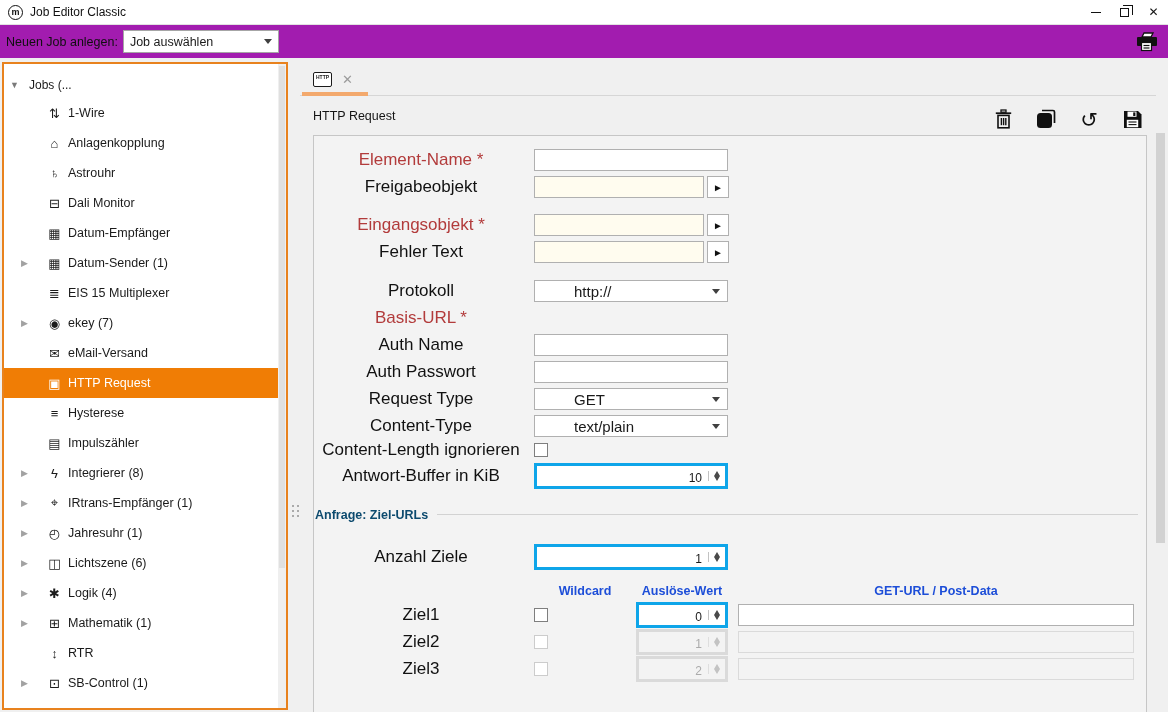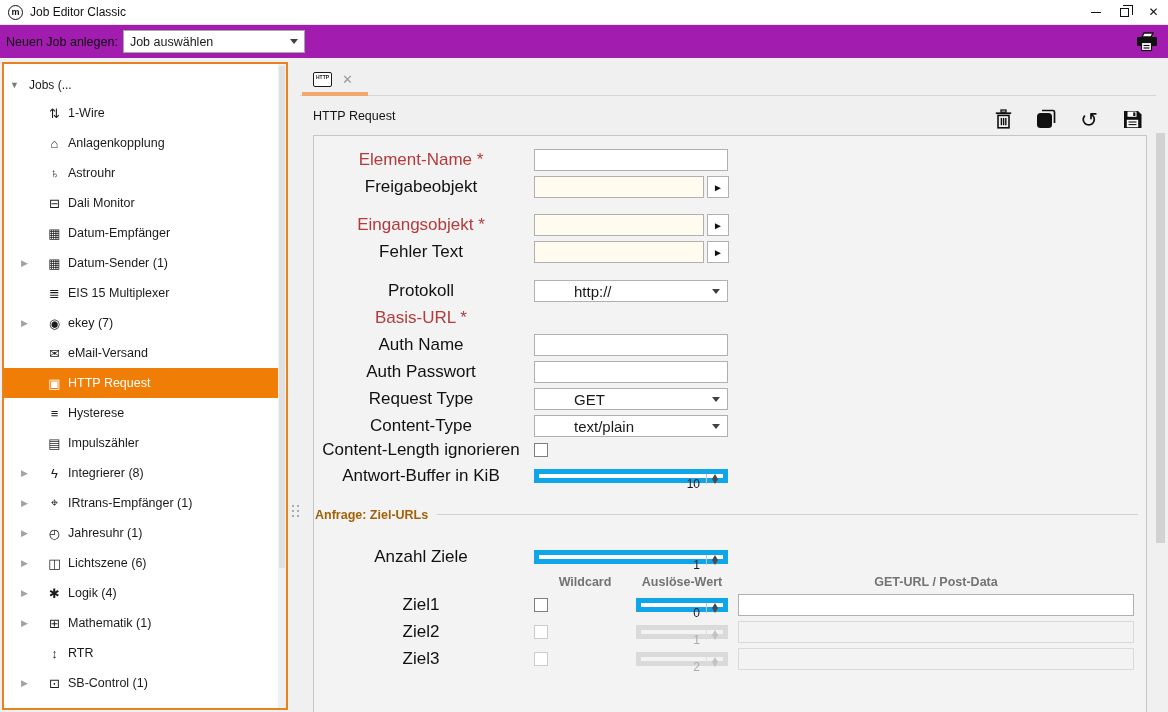--- a/index.html
+++ b/index.html
@@ -13,21 +13,21 @@
   .wincontrols { position:absolute; right:0; top:0; height:24px; display:flex; align-items:center; }
   .winbtn { width:29px; height:24px; display:flex; align-items:center; justify-content:center; color:#111; font-size:12px; cursor:default; }
   .min-glyph { display:block; width:10px; height:1px; background:#111; }
   .restore-glyph { position:relative; width:9px; height:9px; border:1px solid #111; background:#fff; }
   .restore-glyph::before { content:""; position:absolute; left:2px; top:-4px; width:9px; height:9px; border:1px solid #111; border-left:none; border-bottom:none; }
   .close-glyph { font-size:12px; }
 
   
   .topbar { position:absolute; left:0; top:24px; width:1168px; height:34px; background:#a21caf; border-top:1px solid #e2e2e2; display:flex; align-items:center; }
   .newjob-label { margin-left:6px; font-size:12.5px; color:#0f0f0f; }
-  .job-select { margin-left:5px; width:182px; height:23px; background:#fff; border:1px solid #a6a6a6; display:flex; align-items:center; padding:0 6px; }
+  .job-select { margin-left:5px; width:156px; height:23px; background:#fff; border:1px solid #a6a6a6; display:flex; align-items:center; padding:0 6px; }
   .job-select .val { flex:1; font-size:12.5px; }
   .dd-arrow { width:0; height:0; border-left:4px solid transparent; border-right:4px solid transparent; border-top:5px solid #404040; }
   .printer-btn { position:absolute; right:8px; top:4px; width:26px; height:26px; display:flex; align-items:center; justify-content:center; }
 
   
   .sidebar { position:absolute; left:2px; top:62px; width:286px; height:648px; background:#ffffff; border:2px solid #e8821e; overflow:hidden; }
   .sb-scroll { position:absolute; right:0; top:0; bottom:0; width:8px; background:#efefef; z-index:2; }
   .sb-thumb { position:absolute; left:1px; top:2px; width:6px; height:78%; background:#e0e0e0; }
   .tree { position:relative; padding-top:8px; }
   .tree-root { height:26px; display:flex; align-items:center; padding-left:6px; }
@@ -64,38 +64,38 @@
 
   .frow { display:flex; align-items:center; height:22px; margin-bottom:5px; }
   .flabel { width:214px; text-align:center; margin-right:6px; font-size:17px; color:#111; flex:none; }
   .req { color:#b23b3b; }
   .ti { height:22px; border:1px solid #b0b0b0; background:#fff; font:12px "Liberation Sans","DejaVu Sans",sans-serif; padding:0 5px; outline:none; }
   .w-std { width:194px; } .w-long { width:600px; } .w-obj { width:170px; } .w92 { width:92px; } .w396 { width:396px; }
   .cream { background:#fffcef; }
   .obj-btn { width:22px; height:22px; margin-left:3px; border:1px solid #b0b0b0; background:#fff; display:flex; align-items:center; justify-content:center; font-size:10px; color:#111; }
   .dd { height:22px; border:1px solid #b0b0b0; background:#fff; display:flex; align-items:center; padding:0 7px; }
   .dd .dval { flex:1; font-size:15px;padding-left:32px; }
-  .spin { height:14px; border:5px solid #0ea5e9; background:#fff; display:flex; align-items:flex-start; }
+  .spin { height:26px; border:3px solid #0ea5e9; background:#fff; display:flex; align-items:center; }
   .spin .sval { flex:1; text-align:right; padding:3px 6px 0 0; font-size:12px; }
   .spin .arrows { width:17px; border-left:1px solid #c2c2c2; display:flex; flex-direction:column; }
   .spin .arrows span { flex:1; display:flex; align-items:center; justify-content:center; }
   .tri-up { width:0; height:0; border-left:3.5px solid transparent; border-right:3.5px solid transparent; border-bottom:5px solid #4a4a4a; }
   .tri-dn { width:0; height:0; border-left:3.5px solid transparent; border-right:3.5px solid transparent; border-top:5px solid #4a4a4a; }
   .cb { width:14px; height:14px; border:1px solid #7e7e7e; background:#fff; flex:none; }
 
   .g1 { margin-top:16px; } .g2 { margin-top:17px; }
   .cbrow { height:16px; margin-top:3px; }
   .mt7 { margin-top:7px; }
 
   .section { display:flex; align-items:center; height:15px; margin-top:20px; padding-left:1px; }
-  .section .stitle { font-weight:bold; font-size:12.5px; color:#a16207; margin-right:9px; }
+  .section .stitle { font-weight:bold; font-size:12.5px; color:#0c4a6e; margin-right:9px; }
   .section .sline { flex:1; height:1px; background:#d2d2d2; margin-right:8px; }
   .mt24 { margin-top:24px; }
 
-  .thead { display:flex; align-items:center; height:15px; margin-top:6px; font-weight:bold; font-size:12.5px; color:#737373; }
+  .thead { display:flex; height:15px; margin-top:16px; font-weight:bold; font-size:12.5px; color:#1d4ed8; }
   .th-spacer { width:220px; flex:none; }
   .th-c2 { width:102px; text-align:center; flex:none; }
   .th-c3 { width:92px; text-align:center; flex:none; }
   .th-c4 { width:396px; margin-left:10px; text-align:center; flex:none; }
   .trow { display:flex; align-items:center; height:22px; margin-bottom:5px; }
   .trow.first { margin-top:5px; }
   .cb-cell { width:102px; flex:none; display:flex; align-items:center; }
   .ml10 { margin-left:10px; }
 
   .dis .ti, .dis .spin { background:#f3f3f3; border-color:#dadada; color:#ababab; }

